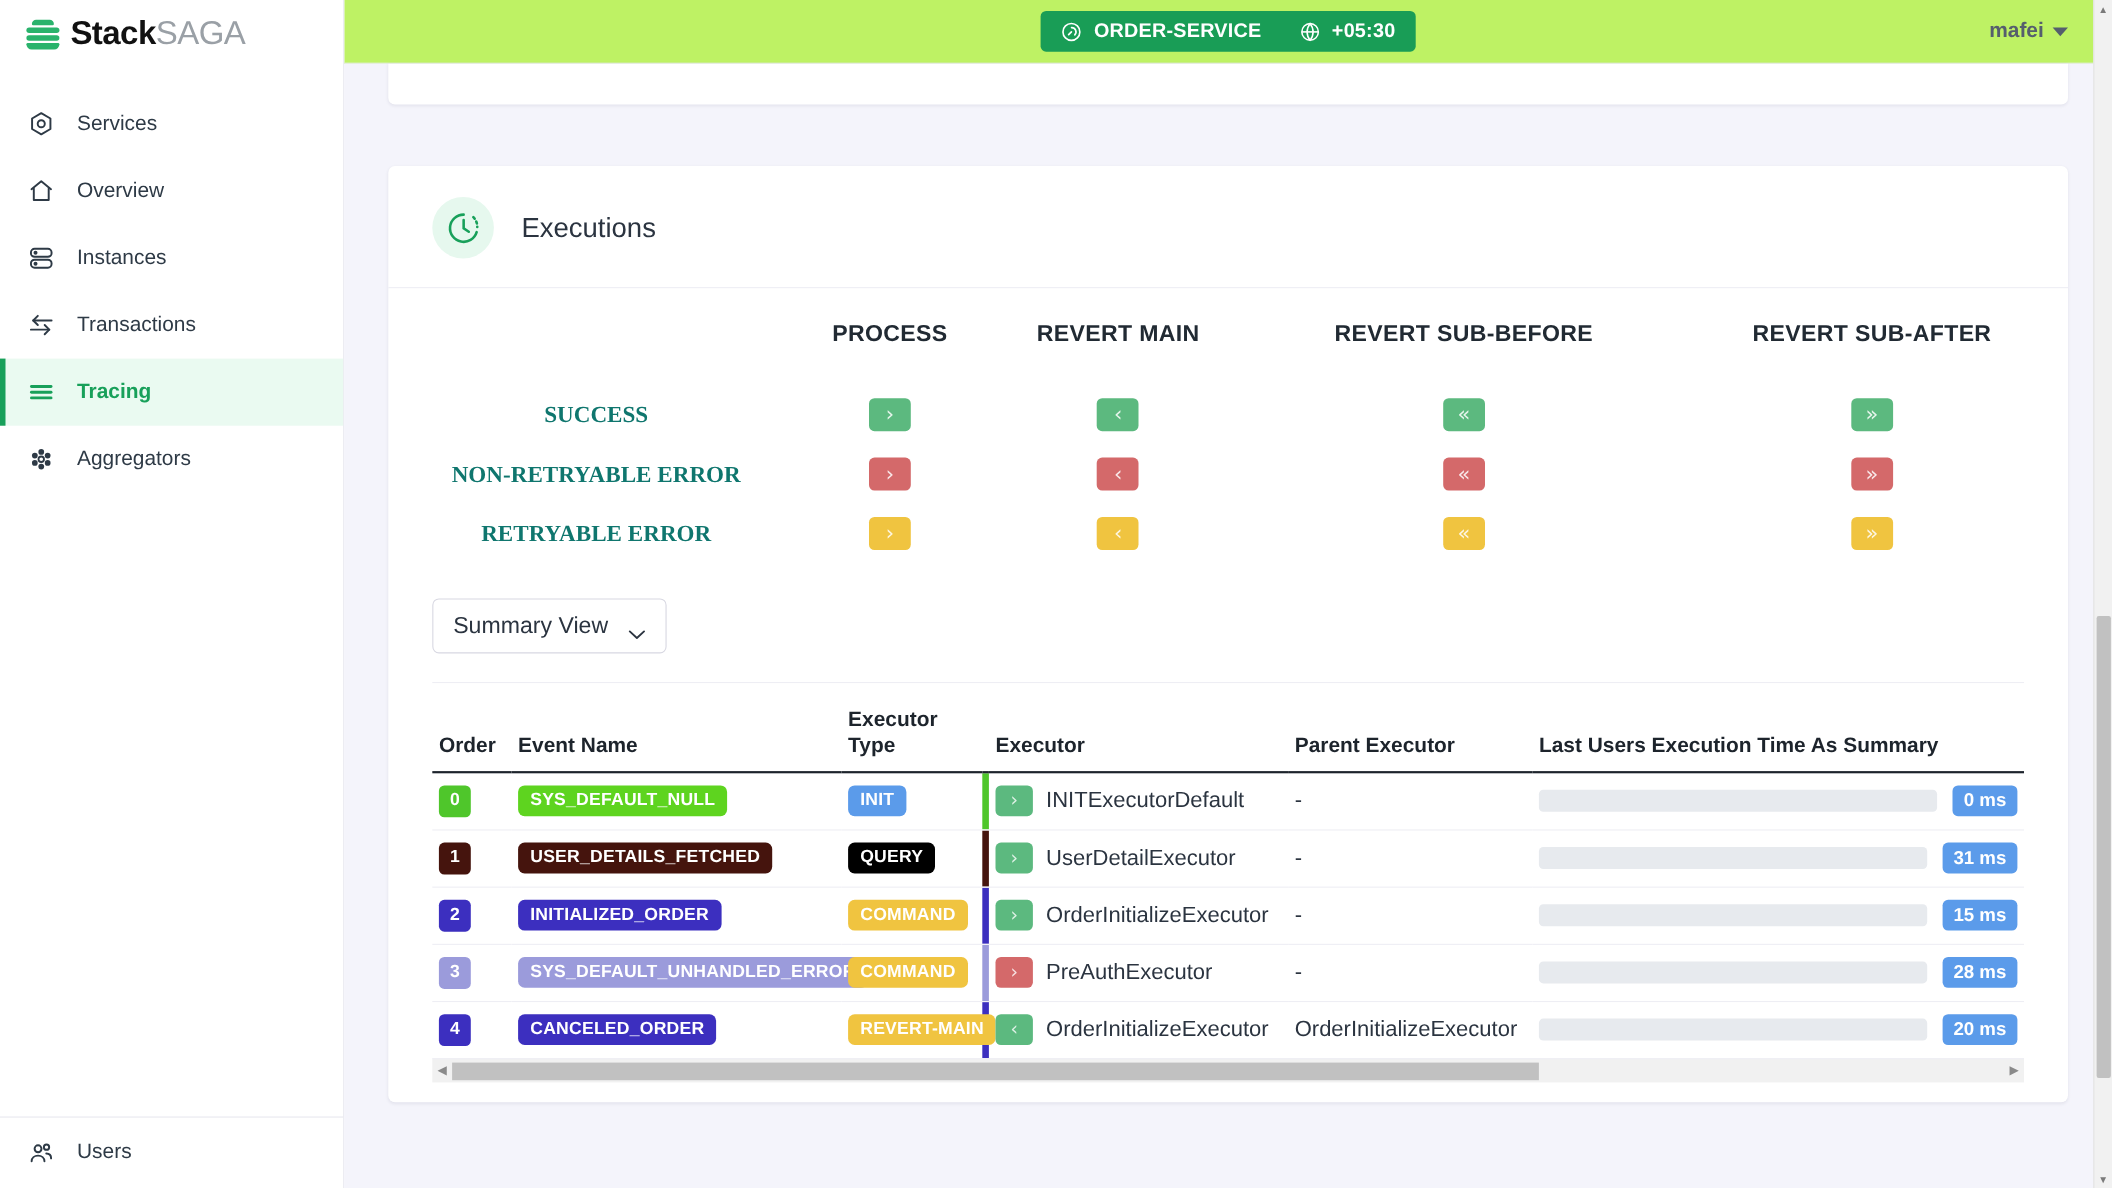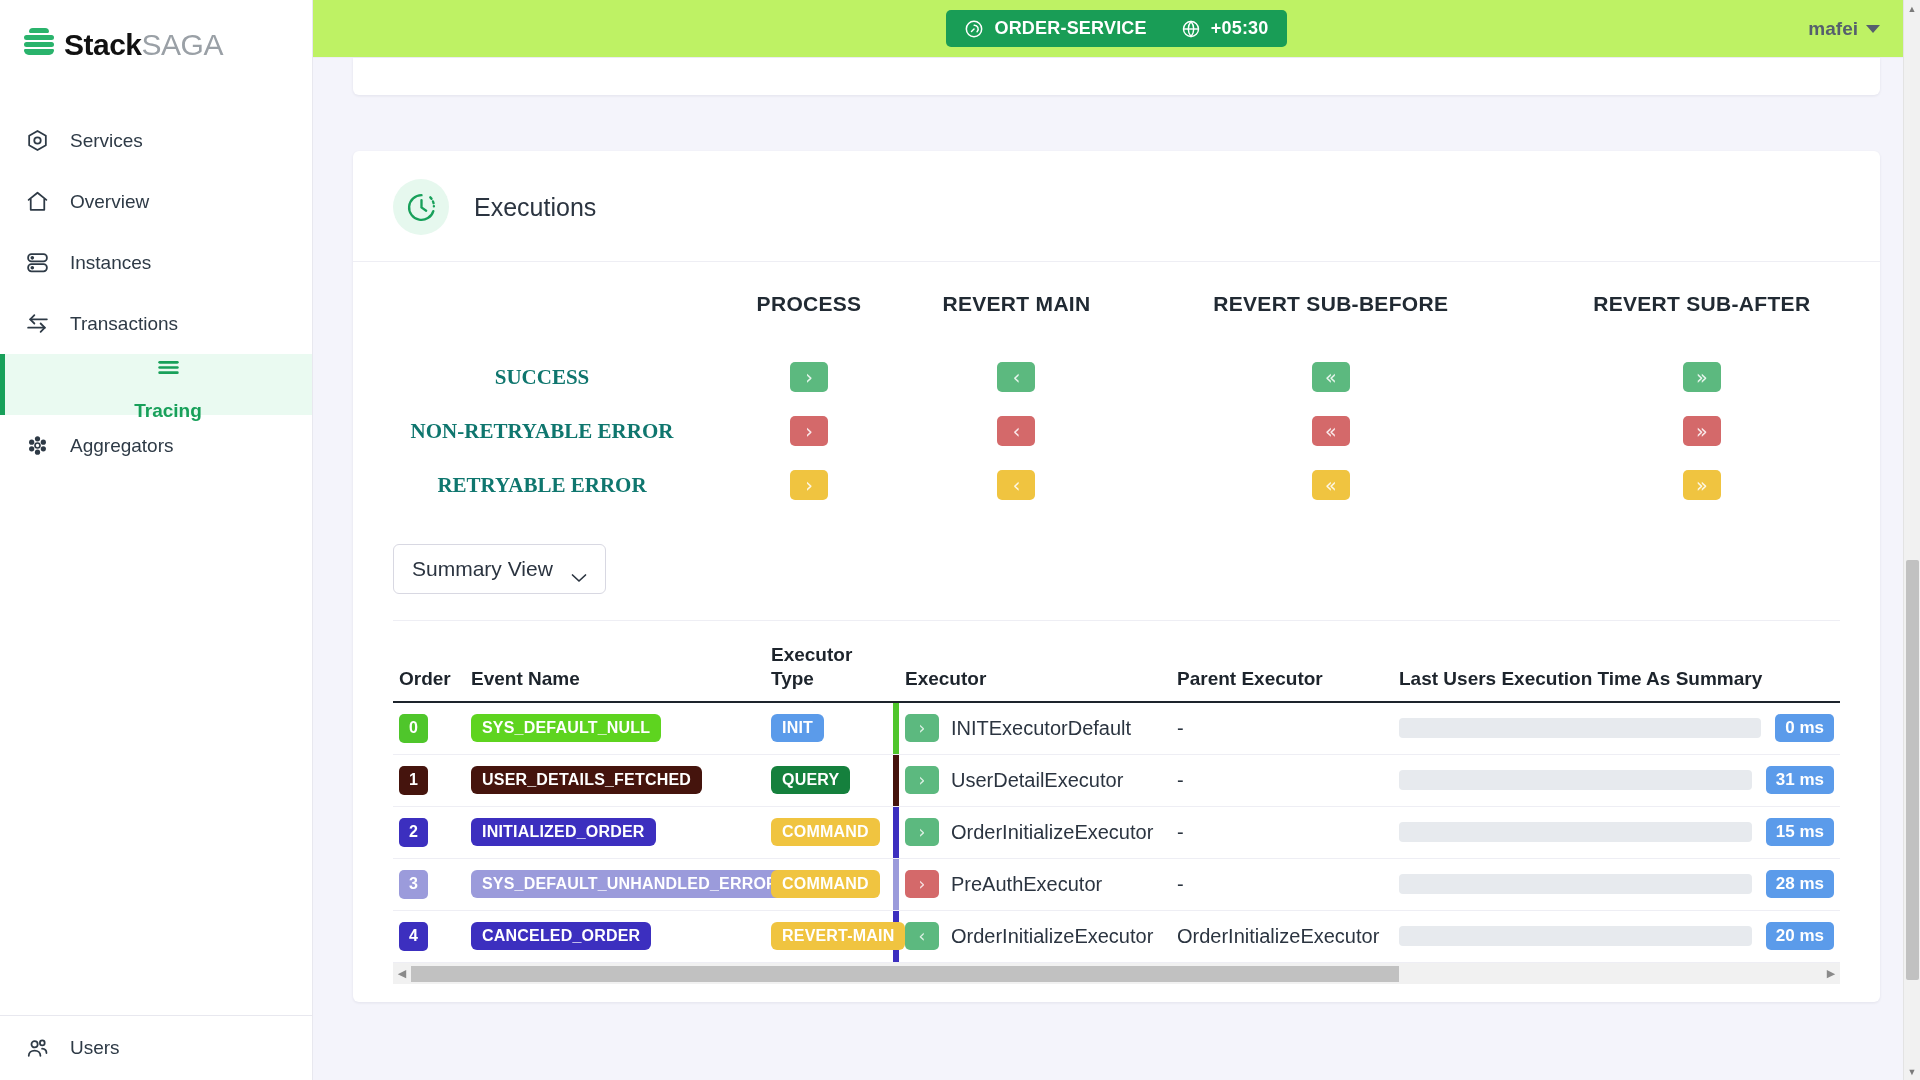--- a/index.html
+++ b/index.html
@@ -15,24 +15,23 @@
   .sidebar {
     width: 313px; height: 1080px;
     background: #ffffff;
     border-right: 1px solid #e8e8ef;
     display: flex; flex-direction: column;
     flex: 0 0 313px;
     position: relative;
   }
   .brand {
     height: 62px;
-    display: flex; 
+    display: flex; align-items: center;
     padding-left: 24px;
     gap: 10px;
-    margin-top: 28px;
   }
   .brand-mark {
     width: 30px; height: 27px;
     display: flex; flex-direction: column; justify-content: space-between;
   }
   .brand-mark i {
     display:block; background:#2ab36c; border-radius: 10px;
   }
   .bm1 { height:5px; width: 20px; margin-left:5px; border-radius: 10px 10px 3px 3px !important;}
   .bm2 { height:5px; width: 30px; }
@@ -44,21 +43,21 @@
 
   .nav { margin-top: 20px; display: flex; flex-direction: column; }
   .nav-item {
     height: 61px;
     display: flex; align-items: center;
     padding-left: 24px; gap: 20px;
     color: #2e3a46; font-size: 19px;
     position: relative; cursor: pointer;
   }
   .nav-item.active {
-    background: #eafaf1; color: #18a05a; font-weight: 600; flex-direction: column;
+    background: #eafaf1; color: #18a05a; font-weight: 600;
   }
   .nav-item.active::before {
     content:""; position:absolute; left:0; top:0; bottom:0; width:5px; background:#18a05a;
   }
   .nav-icon { width: 26px; height: 26px; display:flex; align-items:center; justify-content:center; flex:0 0 26px;}
   .nav-icon svg { width: 25px; height: 25px; }
 
   .sidebar-bottom { margin-top: auto; }
   .sidebar-divider { height:1px; background:#e8e8ef; }
 
@@ -477,21 +476,21 @@
                   <td>
                     <span class="bar-cell-inner">
                       <span class="bar-track"><span class="bar-fill" style="width:0%"></span></span>
                       <span class="ms-badge">0 ms</span>
                     </span>
                   </td>
                 </tr>
                 <tr>
                   <td><span class="order-badge" style="background:#45140d">1</span></td>
                   <td><span class="ev-badge" style="background:#45140d">USER_DETAILS_FETCHED</span></td>
-                  <td><span class="type-badge" style="background:#15803d">QUERY</span></td>
+                  <td><span class="type-badge" style="background:#000000">QUERY</span></td>
                   <td class="stripe-cell">
                     <div class="stripe" style="background:#45140d"></div>
                   </td>
                   <td>
                     <span class="exec-cell">
                       <span class="exec-btn" style="background:#5cb97f">›</span>
                       <span>UserDetailExecutor</span>
                     </span>
                   </td>
                   <td>-</td>

